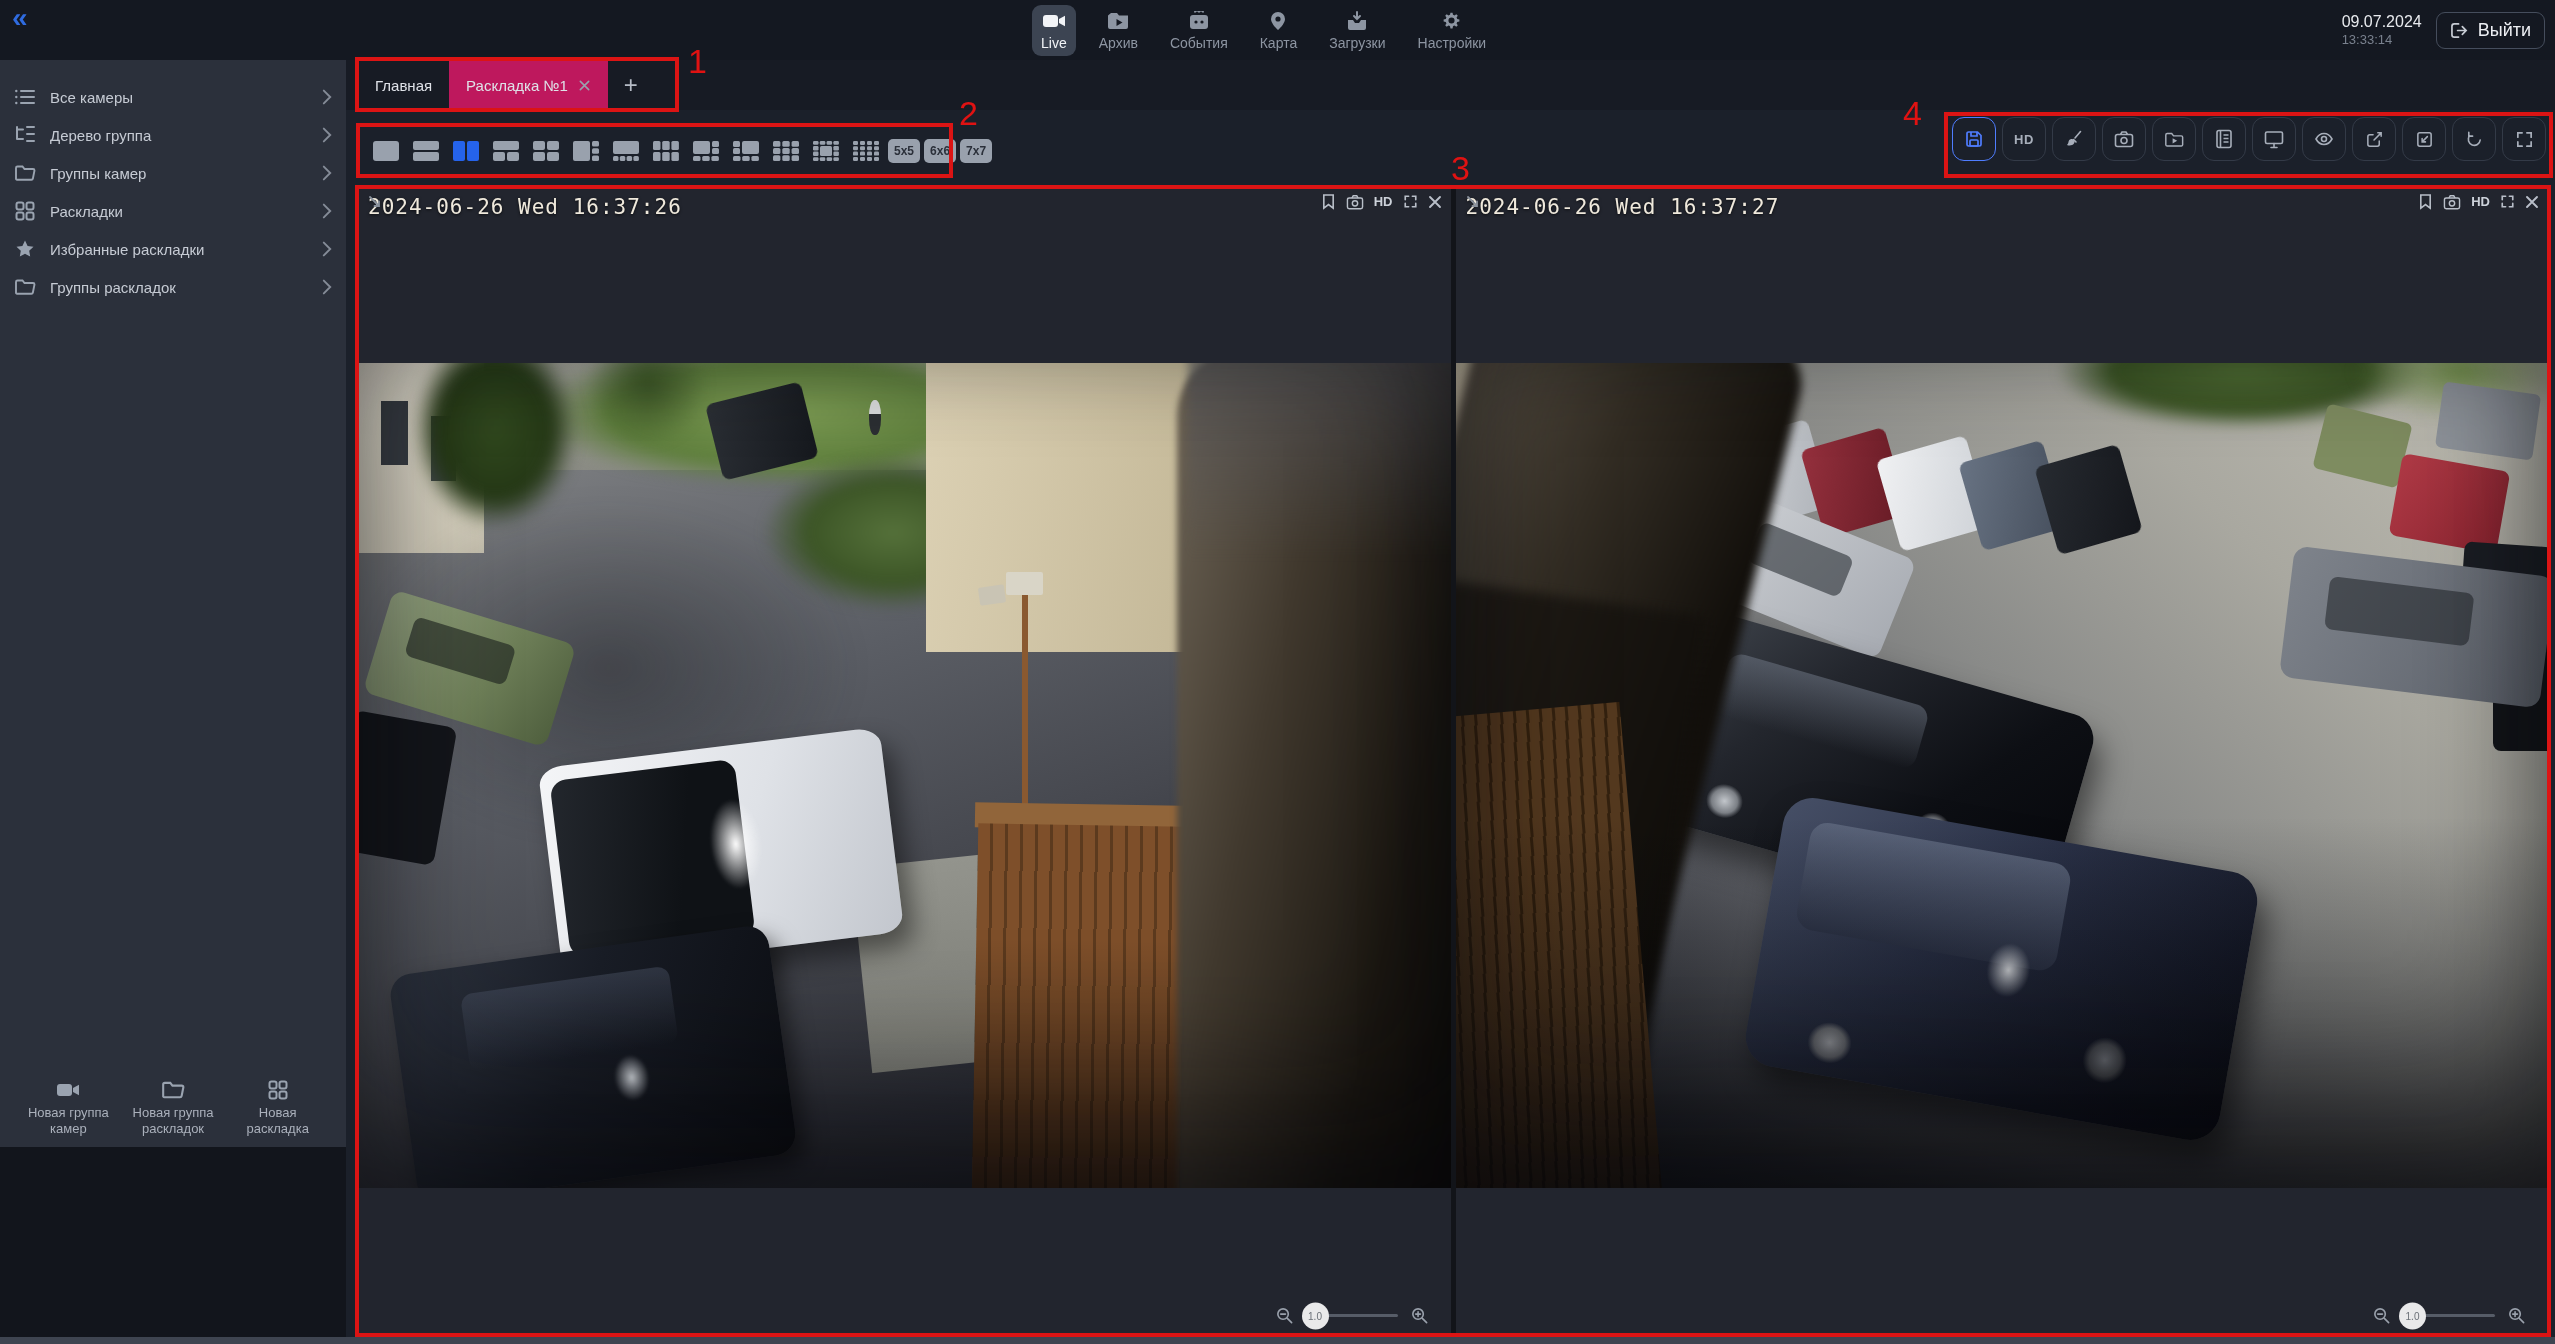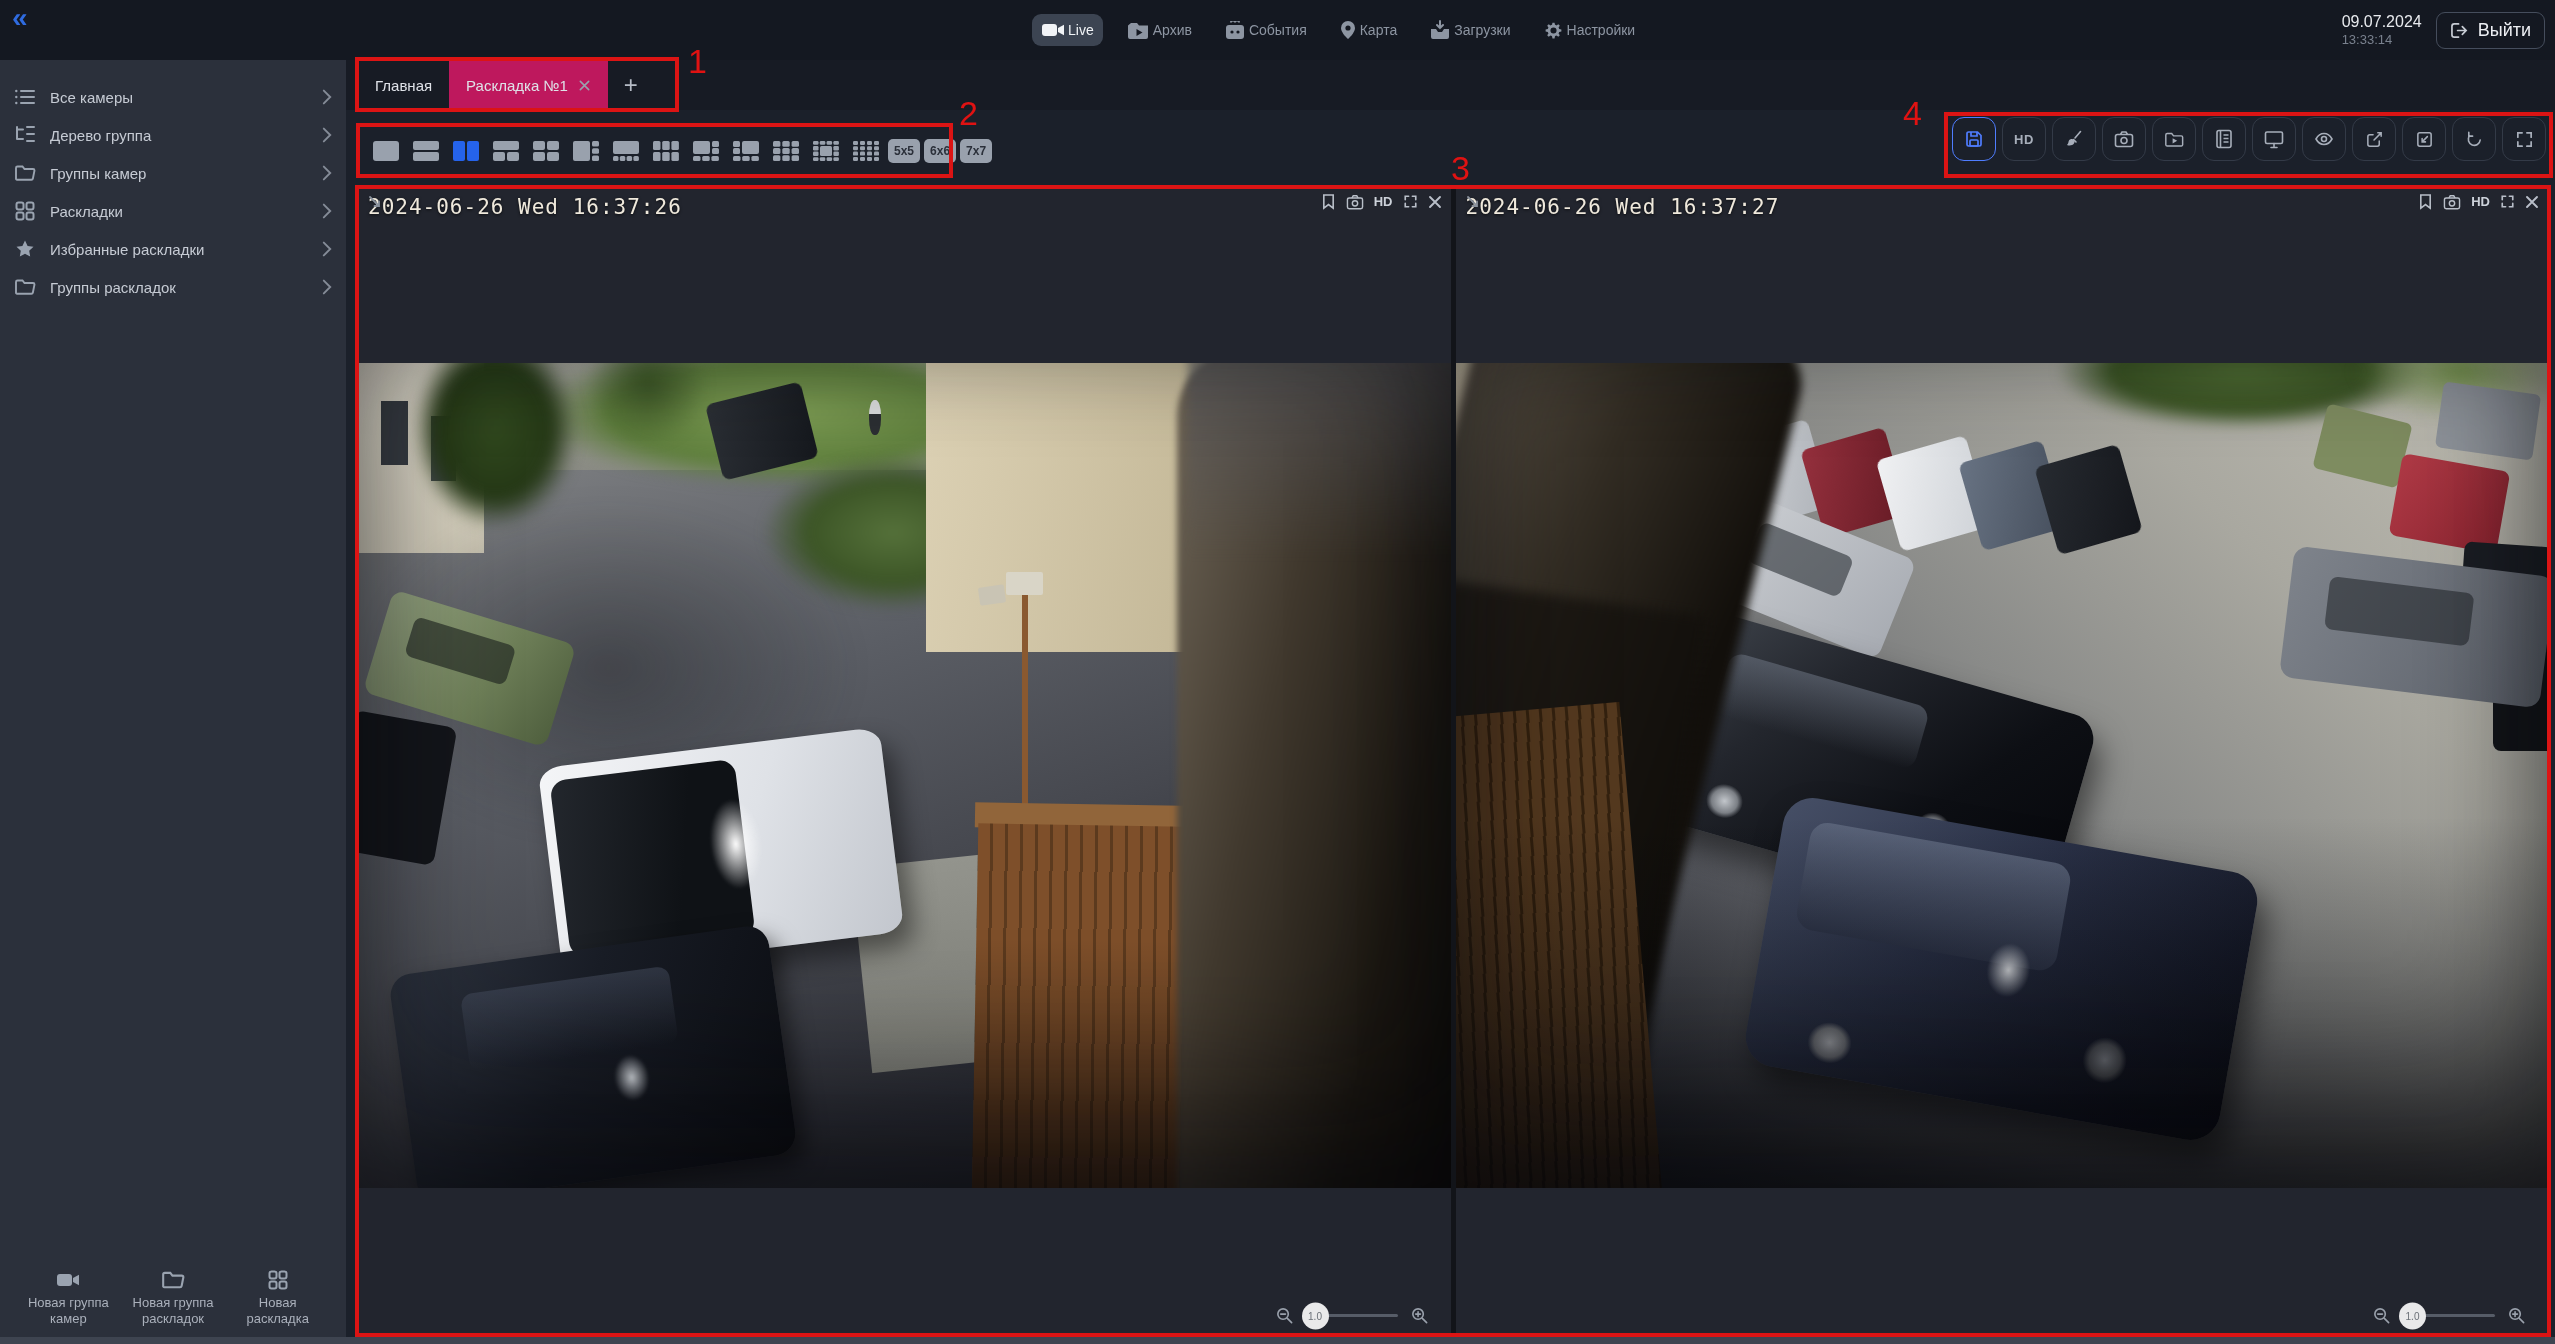--- a/index.html
+++ b/index.html
@@ -2,30 +2,30 @@
 <html><head>
 <meta charset="utf-8">
 <style>
   html,body{margin:0;padding:0;background:#12151c;font-family:"Liberation Sans",sans-serif;}
   body{width:2555px;height:1344px;position:relative;overflow:hidden;}
   svg{display:block}
   
   .topbar{position:absolute;left:0;top:0;width:2555px;height:60px;background:#141821;}
   .collapse{position:absolute;left:12px;top:2px;color:#2f6be0;font-size:28px;font-weight:bold;cursor:pointer;}
   .nav{position:absolute;left:1032px;top:0;height:60px;display:flex;align-items:center;gap:14px;}
-  .nav-item{display:flex;flex-direction:row;align-items:center;gap:3px;padding:5px 9px;border-radius:9px;color:#8d95a2;font-size:14px;cursor:pointer;}
+  .nav-item{display:flex;flex-direction:column;align-items:center;gap:3px;padding:5px 9px;border-radius:9px;color:#8d95a2;font-size:14px;cursor:pointer;}
   .nav-item.active{background:#3c4452;color:#f2f4f7;}
   .nav-item .ic{height:22px;display:flex;align-items:center;}
   .right-info{position:absolute;right:10px;top:0;height:60px;display:flex;align-items:center;gap:14px;}
   .datetime{text-align:left;line-height:1.25;}
   .date{color:#e8eaee;font-size:16px;}
   .time{color:#79818e;font-size:13px;}
   .logout{display:flex;align-items:center;gap:9px;border:1px solid #454d5c;border-radius:9px;padding:7px 13px;color:#eceef2;font-size:18px;background:transparent;cursor:pointer;}
   
-  .sidebar{position:absolute;left:0;top:60px;width:346px;height:1277px;background:#2b303b;}
+  .sidebar{position:absolute;left:0;top:60px;width:346px;height:1087px;background:#2b303b;}
   .side-list{padding-top:18px;}
   .side-item{display:flex;align-items:center;height:38px;padding:0 14px;gap:14px;color:#c6cbd4;font-size:15px;cursor:pointer;}
   .side-item .ic{color:#9aa3b0;width:22px;display:flex;justify-content:center;}
   .side-item .chev{margin-left:auto;color:#848b97;}
   .side-footer{position:absolute;left:0;right:0;bottom:10px;display:flex;padding:0 16px;}
   .side-fbtn{flex:1;display:flex;flex-direction:column;align-items:center;gap:5px;color:#aab0bb;font-size:13px;text-align:center;line-height:1.25;cursor:pointer;padding:0 4px;}
   .side-fbtn .ic{color:#9aa3b0;height:20px;display:flex;align-items:center;}
   
   .main-bg{position:absolute;left:346px;top:60px;width:2209px;height:1277px;background:#1b202a;}
   .tabs-row{position:absolute;left:346px;top:60px;width:2209px;height:50px;background:#171b24;display:flex;align-items:stretch;padding-left:12px;box-sizing:border-box;}

